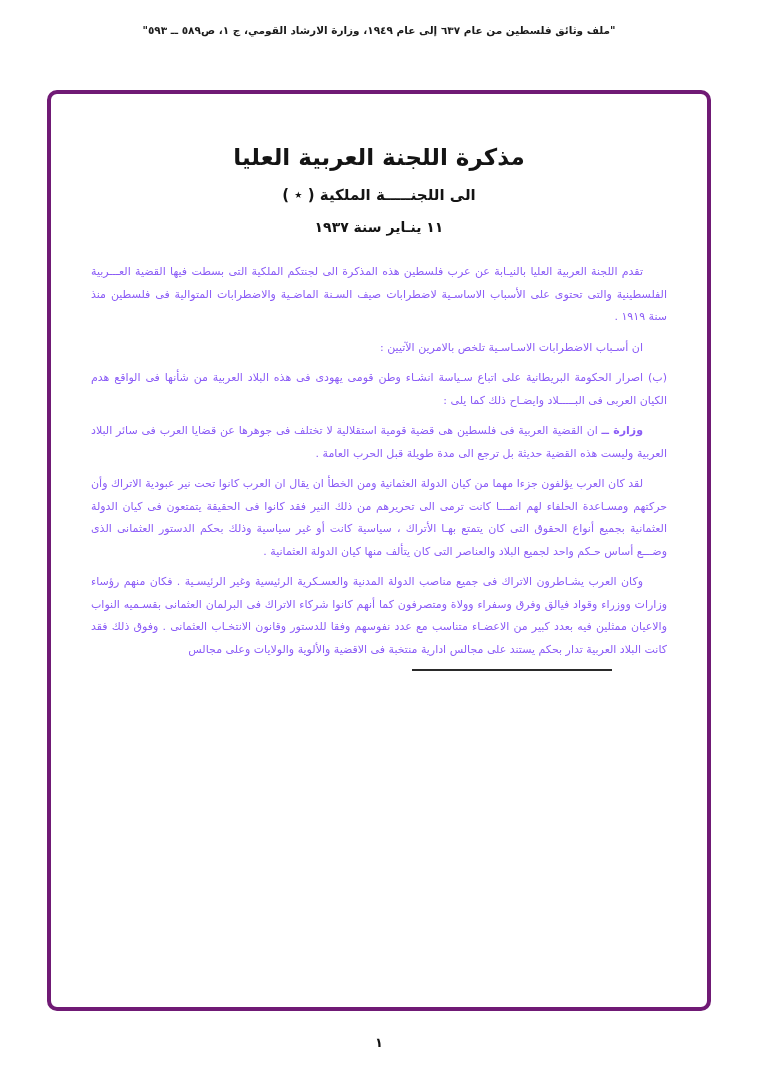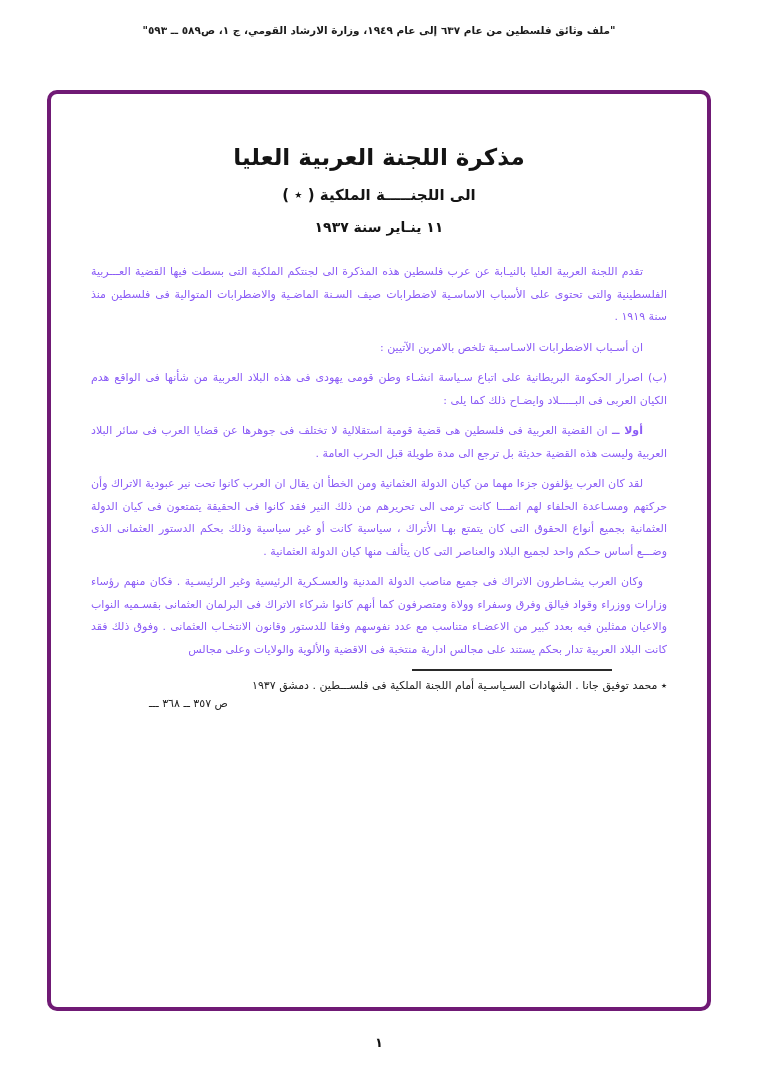--- a/index.html
+++ b/index.html
@@ -121,29 +121,25 @@
     <div class="frame-inner">
 
       <h1 class="doc-title">مذكرة اللجنة العربية العليا</h1>
       <h2 class="doc-subtitle">الى اللجنـــــة الملكية ( ٭ )</h2>
       <div class="doc-date">١١ ينـاير سنة ١٩٣٧</div>
 
       <div class="doc-body">
         <p class="indent"><span>تقدم اللجنة العربية العليا بالنيـابة عن عرب فلسطين هذه المذكرة الى لجنتكم الملكية التى بسطت فيها القضية العـــربية الفلسطينية والتى تحتوى على الأسباب الاساسـية لاضطرابات صيف السـنة الماضـية والاضطرابات المتوالية فى فلسطين منذ سنة ١٩١٩ .</span></p>
         <p class="indent"><span>ان أسـباب الاضطرابات الاسـاسـية تلخص بالامرين الآتيين :</span></p>
         <p><span>(ب) اصرار الحكومة البريطانية على اتباع سـياسة انشـاء وطن قومى يهودى فى هذه البلاد العربية من شأنها فى الواقع هدم الكيان العربى فى البـــــلاد وايضـاح ذلك كما يلى :</span></p>
-        <p class="indent"><strong>أولا ــ</strong><span> ان القضية العربية فى فلسطين هى قضية قومية استقلالية لا تختلف فى جوهرها عن قضايا العرب فى سائر البلاد العربية وليست هذه القضية حديثة بل ترجع الى مدة طويلة قبل الحرب العامة .</span></p>
+        <p class="indent"><strong>وزارة ــ</strong><span> ان القضية العربية فى فلسطين هى قضية قومية استقلالية لا تختلف فى جوهرها عن قضايا العرب فى سائر البلاد العربية وليست هذه القضية حديثة بل ترجع الى مدة طويلة قبل الحرب العامة .</span></p>
         <p class="indent"><span>لقد كان العرب يؤلفون جزءا مهما من كيان الدولة العثمانية ومن الخطأ ان يقال ان العرب كانوا تحت نير عبودية الاتراك وأن حركتهم ومسـاعدة الحلفاء لهم انمـــا كانت ترمى الى تحريرهم من ذلك النير فقد كانوا فى الحقيقة يتمتعون فى كيان الدولة العثمانية بجميع أنواع الحقوق التى كان يتمتع بهـا الأتراك ، سياسية كانت أو غير سياسية وذلك بحكم الدستور العثمانى الذى وضـــع أساس حـكم واحد لجميع البلاد والعناصر التى كان يتألف منها كيان الدولة العثمانية .</span></p>
         <p class="indent"><span>وكان العرب يشـاطرون الاتراك فى جميع مناصب الدولة المدنية والعسـكرية الرئيسية وغير الرئيسـية . فكان منهم رؤساء وزارات ووزراء وقواد فيالق وفرق وسفراء وولاة ومتصرفون كما أنهم كانوا شركاء الاتراك فى البرلمان العثمانى بقسـميه النواب والاعيان ممثلين فيه بعدد كبير من الاعضـاء متناسب مع عدد نفوسهم وفقا للدستور وقانون الانتخـاب العثمانى . وفوق ذلك فقد كانت البلاد العربية تدار بحكم يستند على مجالس ادارية منتخبة فى الاقضية والألوية والولايات وعلى مجالس</span></p>
       </div>
 
       <div class="fn-rule"></div>
-      <div class="footnote">
-        <div class="fn-line1">٭ محمد توفيق جانا . الشهادات السـياسـية أمام اللجنة الملكية فى فلســـطين . دمشق ١٩٣٧</div>
-        <div class="fn-line2">ص ٣٥٧ ــ ٣٦٨ ـــ</div>
-      </div>
 
     </div>
   </div>
 
   <div class="page-number">١</div>
 
 </div>
 
 </body></html>

